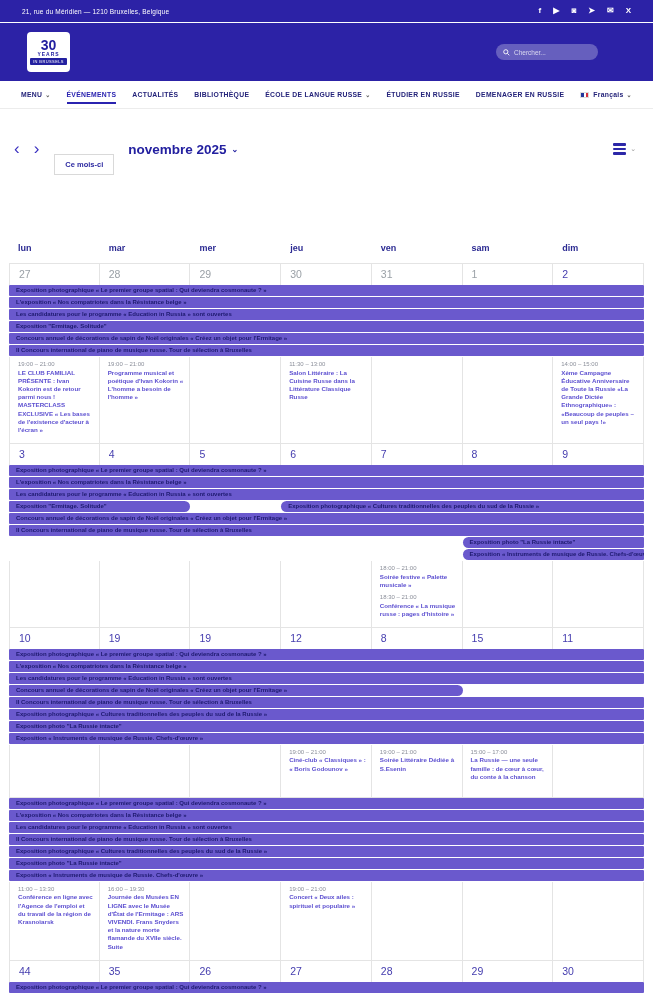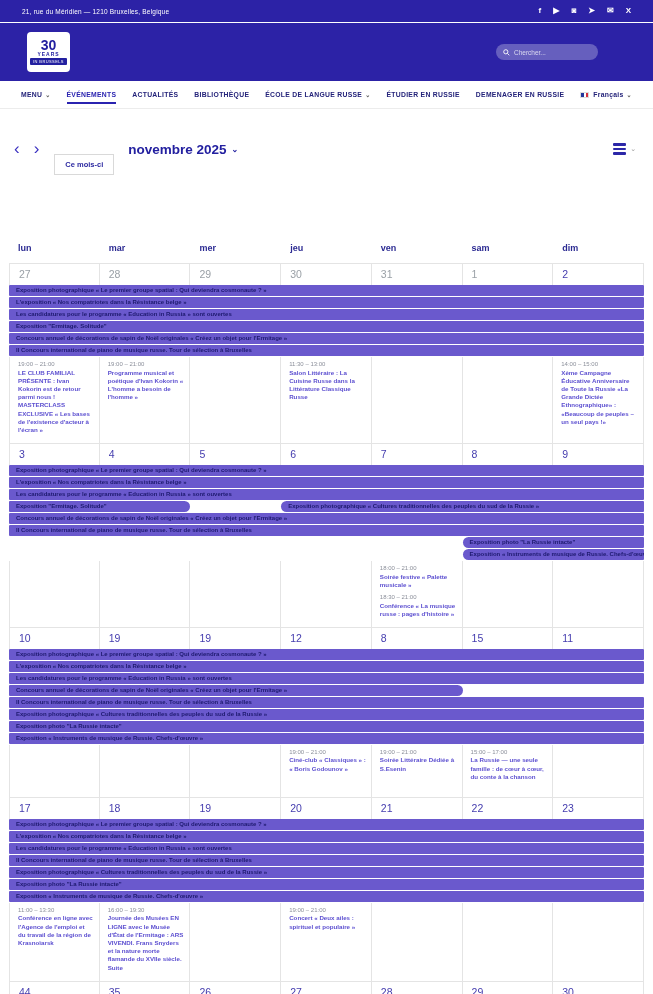--- a/index.html
+++ b/index.html
@@ -330,29 +330,20 @@
           <div class="event-cell">
             <div class="event-item">
               <div class="event-time">15:00 – 17:00</div>
               <div class="event-title">La Russie — une seule famille : de cœur à cœur, du conte à la chanson</div>
             </div>
           </div>
           <div class="event-cell"></div>
         </div>
       </div>
       <div class="week">
-        <div class="dates-row">
-          <div class="date-cell">17</div>
-          <div class="date-cell">18</div>
-          <div class="date-cell">19</div>
-          <div class="date-cell">20</div>
-          <div class="date-cell">21</div>
-          <div class="date-cell">22</div>
-          <div class="date-cell">23</div>
-        </div>
         <div class="bars">
           <div class="bar" style="grid-column: 1 / 8;">Exposition photographique « Le premier groupe spatial : Qui deviendra cosmonaute ? »</div>
           <div class="bar" style="grid-column: 1 / 8;">L'exposition « Nos compatriotes dans la Résistance belge »</div>
           <div class="bar" style="grid-column: 1 / 8;">Les candidatures pour le programme « Education in Russia » sont ouvertes</div>
           <div class="bar" style="grid-column: 1 / 8;">II Concours international de piano de musique russe. Tour de sélection à Bruxelles</div>
           <div class="bar" style="grid-column: 1 / 8;">Exposition photographique « Cultures traditionnelles des peuples du sud de la Russie »</div>
           <div class="bar" style="grid-column: 1 / 8;">Exposition photo "La Russie intacte"</div>
           <div class="bar" style="grid-column: 1 / 8;">Exposition « Instruments de musique de Russie. Chefs-d'œuvre »</div>
         </div>
         <div class="events-row">

